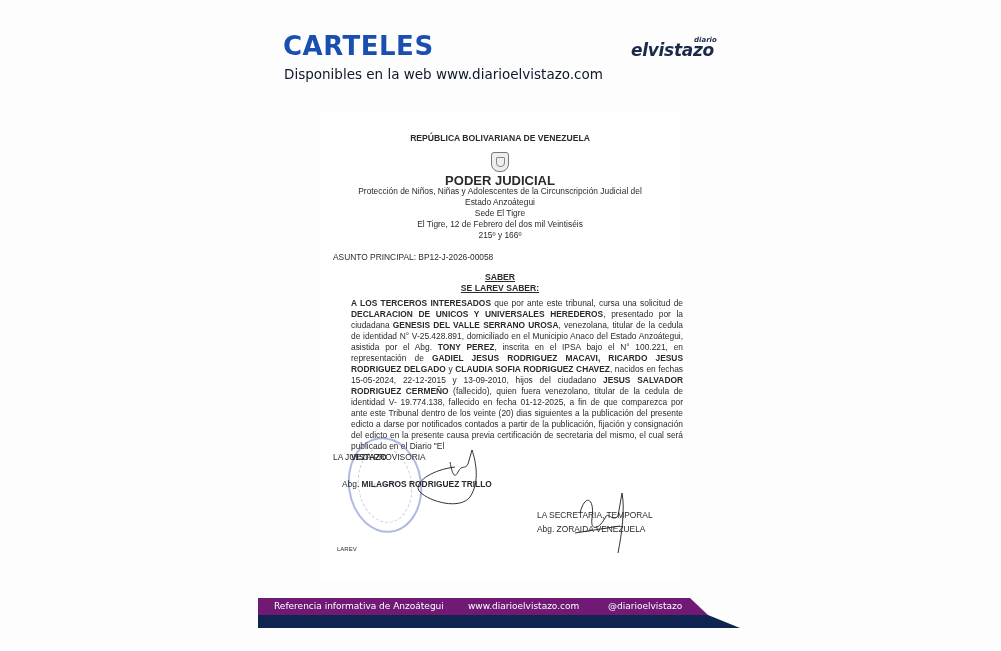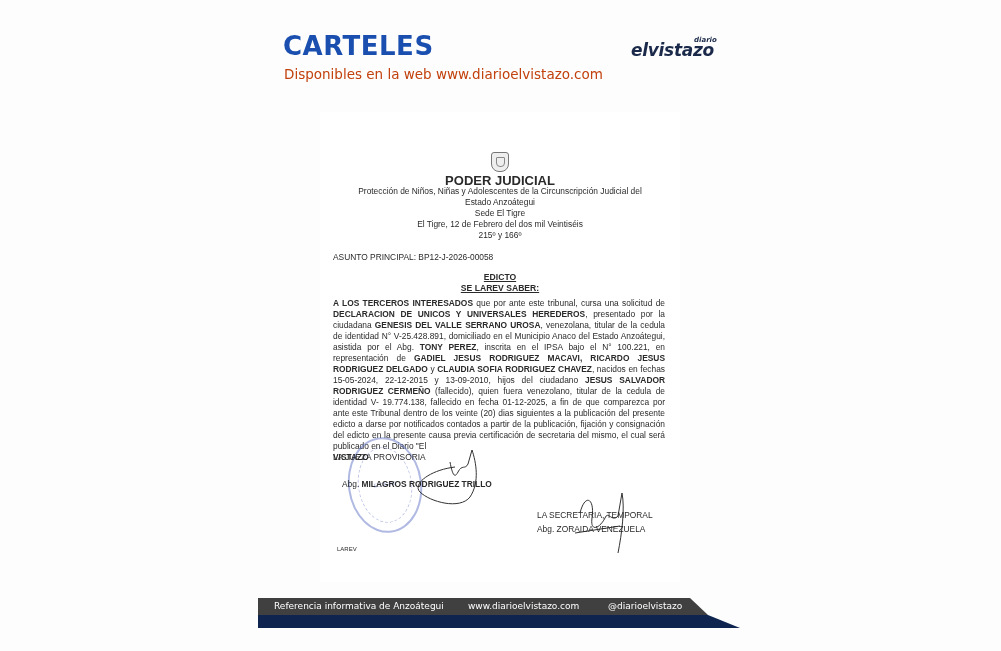--- a/index.html
+++ b/index.html
@@ -14,21 +14,21 @@
     .header-title {
       position: absolute; left: 283px; top: 28px;
       font-family: "DejaVu Sans", sans-serif;
       font-weight: bold; font-size: 26px; letter-spacing: 0.5px;
       color: #1a4fb0;
       line-height: 36px;
     }
     .header-sub {
       position: absolute; left: 284px; top: 66px;
       font-family: "DejaVu Sans", sans-serif;
-      font-size: 13.5px; color: #c2410c;
+      font-size: 13.5px; color: #0f172a;
     }
     .logo {
       position: absolute; left: 631px; top: 40px;
       font-family: "DejaVu Sans", sans-serif;
       font-weight: bold; font-style: italic;
       font-size: 17px; color: #1b2a4a; letter-spacing: -0.3px;
     }
     .logo-small {
       position: absolute; left: 694px; top: 36px;
       font-family: "DejaVu Sans", sans-serif;
@@ -49,21 +49,21 @@
     .coat {
       position: absolute; top: 40px; left: 171px; width: 16px; height: 18px;
       border: 1px solid #777; border-radius: 3px 3px 8px 8px; background: #eee;
     }
     .coat::after { content: ""; position: absolute; left: 4px; top: 4px; width: 7px; height: 8px; border: 1px solid #888; border-radius: 1px 1px 4px 4px; }
     .pj { position: absolute; top: 63px; left: 0; width: 360px; text-align: center; font-weight: bold; font-size: 13px; }
     .trib { position: absolute; top: 74px; left: 0; width: 360px; text-align: center; }
     .asunto { position: absolute; top: 140px; left: 13px; }
     .edicto { position: absolute; top: 160px; left: 0; width: 360px; text-align: center; font-weight: bold; text-decoration: underline; font-size: 8.6px; }
     .body {
-      position: absolute; top: 186px; left: 13px; width: 332px;
+      position: absolute; top: 186px; left: 31px; width: 332px;
       text-align: justify; text-align-last: left;
     }
     .jueza { position: absolute; top: 340px; left: 13px; }
     .abg1 { position: absolute; top: 367px; left: 22px; }
     .sec { position: absolute; top: 398px; left: 217px; }
     .abg2 { position: absolute; top: 412px; left: 217px; }
     .larev { position: absolute; top: 432px; left: 17px; font-size: 6px; }
 
     .stamp {
       position: absolute; top: 325px; left: 28px; width: 70px; height: 92px;
@@ -76,53 +76,54 @@
     }
     .stamp-text { position: absolute; top: 40px; left: 0; width: 100%; text-align: center; font-size: 5px; color: rgba(80,100,190,0.6); }
     .sig1 { position: absolute; top: 330px; left: 90px; width: 85px; height: 70px; }
     .sig2 { position: absolute; top: 376px; left: 250px; width: 70px; height: 70px; }
 
     .footer {
       position: absolute; left: 258px; top: 598px; width: 482px; height: 30px;
     }
     .footer-top {
       position: absolute; left: 0; top: 0; height: 17px; width: 450px;
-      background: #404040;
+      background: #701a75;
       clip-path: polygon(0 0, 432px 0, 450px 17px, 0 17px);
       color: #fff; font-family: "DejaVu Sans", sans-serif; font-size: 9px; line-height: 17px;
     }
     .footer-top span { position: absolute; top: 0; }
     .footer-bottom {
       position: absolute; left: 0; top: 17px; height: 13px; width: 482px;
       background: #0f2550;
       clip-path: polygon(0 0, 450px 0, 482px 13px, 0 13px);
     }
   </style>
 </head>
 <body>
 
 <div class="page">
   <div class="header-title">CARTELES</div>
   <div class="header-sub">Disponibles en la web www.diarioelvistazo.com</div>
   <div class="logo-small">diario</div>
   <div class="logo">elvistazo</div>
 
   <div class="doc">
+    <div class="rep">REPÚBLICA BOLIVARIANA DE VENEZUELA</div>
     <div class="coat"></div>
     <div class="pj">PODER JUDICIAL</div>
     <div class="trib">
       <div>Protección de Niños, Niñas y Adolescentes de la Circunscripción Judicial del</div>
       <div>Estado Anzoátegui</div>
       <div>Sede El Tigre</div>
       <div>El Tigre, 12 de Febrero del dos mil Veintiséis</div>
       <div>215º y 166º</div>
     </div>
     <div class="asunto">ASUNTO PRINCIPAL: BP12-J-2026-00058</div>
     <div class="edicto">
-      <div>EDICTO</div>
+      <div>SABER</div>
       <div>SE LAREV SABER:</div>
     </div>
     <div class="body"><span class="b">A LOS TERCEROS INTERESADOS</span><span> que por ante este tribunal, cursa una solicitud de </span><span class="b">DECLARACION DE UNICOS Y UNIVERSALES HEREDEROS</span><span>, presentado por la ciudadana </span><span class="b">GENESIS DEL VALLE SERRANO UROSA</span><span>, venezolana, titular de la cedula de identidad N° V-25.428.891, domiciliado en el Municipio Anaco del Estado Anzoátegui, asistida por el Abg. </span><span class="b">TONY PEREZ</span><span>, inscrita en el IPSA bajo el N° 100.221,  en representación de </span><span class="b">GADIEL JESUS RODRIGUEZ MACAVI, RICARDO JESUS RODRIGUEZ DELGADO</span><span> y </span><span class="b">CLAUDIA SOFIA RODRIGUEZ CHAVEZ</span><span>, nacidos en fechas 15-05-2024, 22-12-2015 y  13-09-2010, hijos del ciudadano </span><span class="b">JESUS SALVADOR RODRIGUEZ CERMEÑO</span><span> (fallecido), quien fuera venezolano, titular de la cedula de identidad V- 19.774.138, fallecido en fecha 01-12-2025, a fin de que comparezca por ante este Tribunal dentro de los veinte (20) dias siguientes a la publicación del presente edicto a darse por notificados contados a partir de la publicación, fijación y consignación del edicto en la presente causa previa certificación de secretaria del mismo, el cual será publicado en el Diario "El </span><br><span class="b">VISTAZO</span></div>
 
     <div class="stamp">
       <div class="stamp-inner"></div>
       <div class="stamp-text">EL TIGRE</div>
     </div>
 
     <div class="jueza">LA JUEZA PROVISORIA</div>

